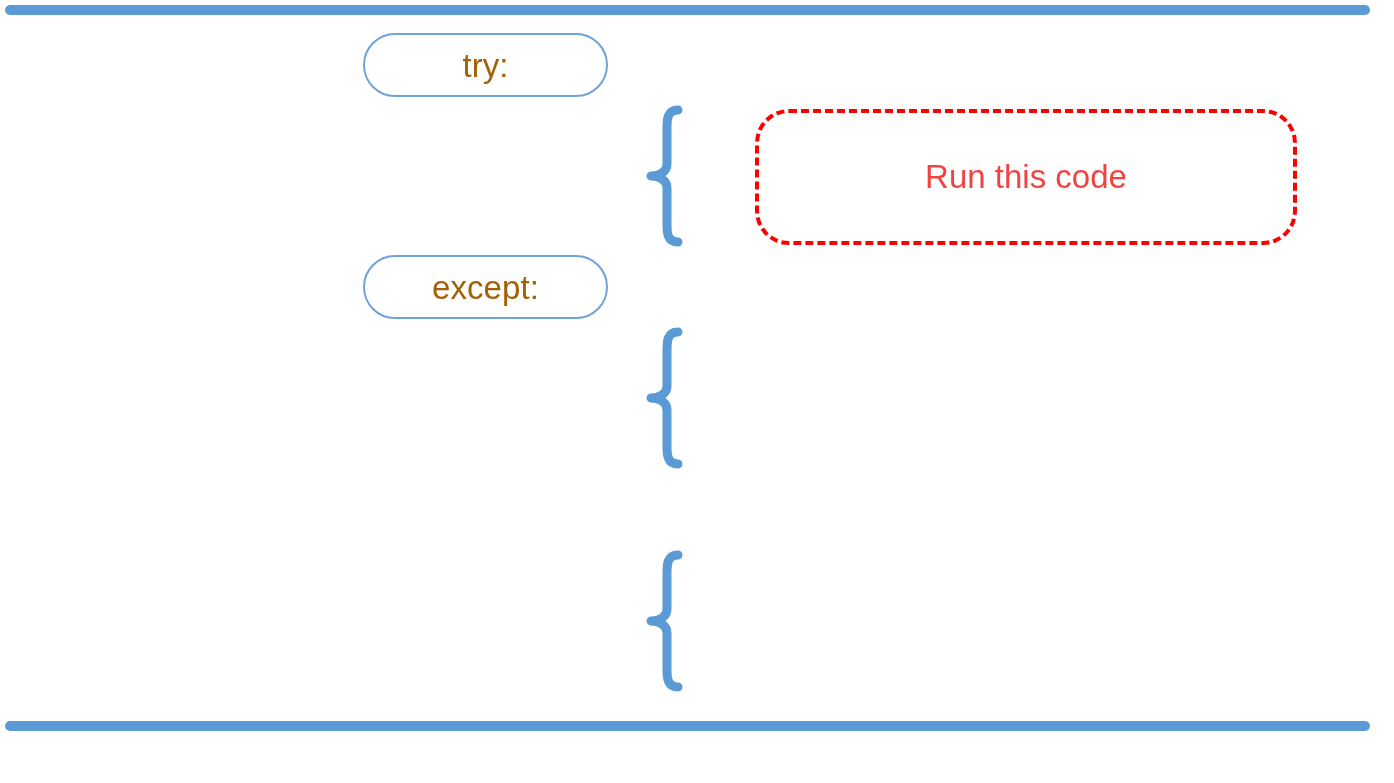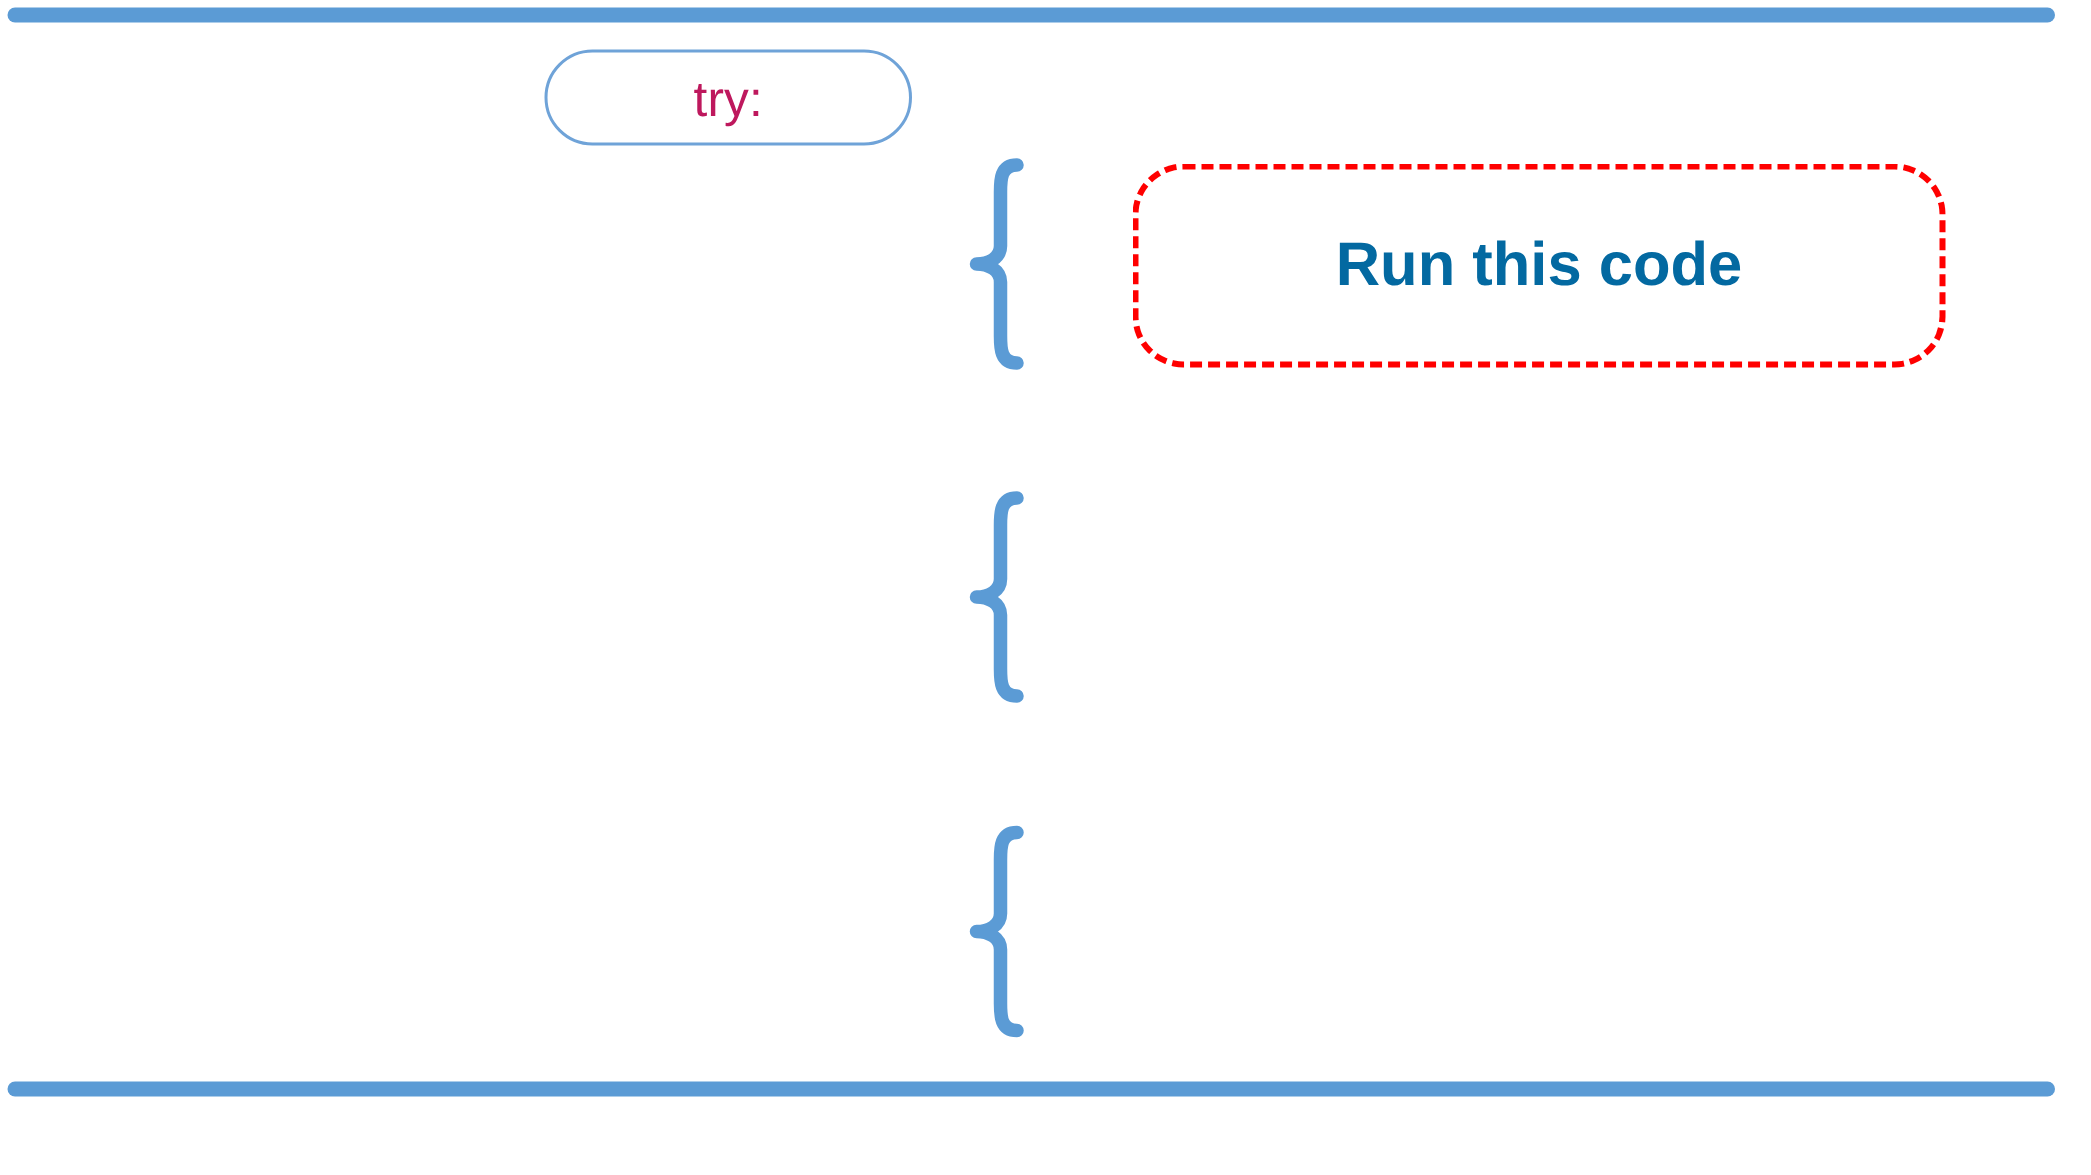--- a/index.html
+++ b/index.html
@@ -40,21 +40,21 @@
     box-sizing: border-box;
     border: 2.5px solid #6FA3D8;
     border-radius: 34px;
     background: #ffffff;
     display: flex;
     align-items: center;
     justify-content: center;
   }
   .pill-label {
     font-size: 33px;
-    color: #be185d;
+    color: #a16207;
     line-height: 1;
     letter-spacing: 0.1px;
   }
   .pill.p0 { top: 33px; }
   .pill.p1 { top: 255px; }
   .pill.p2 { top: 478px; }
 
   
   .brace {
     position: absolute;
@@ -81,24 +81,23 @@
     display: flex;
     align-items: center;
     justify-content: center;
     text-align: center;
     padding: 0 24px;
   }
   .codebox.c0 { top: 109px; }
   .codebox.c1 { top: 331px; }
   .codebox.c2 { top: 554px; }
   .code-text {
-    font-size: 41px;
-    color: #0369a1;
+    font-size: 33px;
+    color: #ef4444;
     line-height: 1.35;
-    font-weight: bold;
   }
 </style>
 </head>
 <body>
 
 <div id="canvas">
 
   <div class="rule top"></div>
 
   <div class="pill p0">
@@ -108,20 +107,23 @@
   <div class="brace b0">
     <svg viewBox="0 0 44 140" preserveAspectRatio="none" aria-hidden="true">
       <path d="M33 4 C22 4 22 14 22 22 L22 58 C22 66 14 70 6 70 C14 70 22 74 22 82 L22 118 C22 126 22 136 33 136" fill="none" stroke="#5B9BD5" stroke-width="9" stroke-linecap="round" stroke-linejoin="round"></path>
     </svg>
   </div>
 
   <div class="codebox c0">
     <span class="code-text">Run this code</span>
   </div>
 
+  <div class="pill p1">
+    <span class="pill-label">except:</span>
+  </div>
 
   <div class="brace b1">
     <svg viewBox="0 0 44 140" preserveAspectRatio="none" aria-hidden="true">
       <path d="M33 4 C22 4 22 14 22 22 L22 58 C22 66 14 70 6 70 C14 70 22 74 22 82 L22 118 C22 126 22 136 33 136" fill="none" stroke="#5B9BD5" stroke-width="9" stroke-linecap="round" stroke-linejoin="round"></path>
     </svg>
   </div>
 
 
 
   <div class="brace b2">

